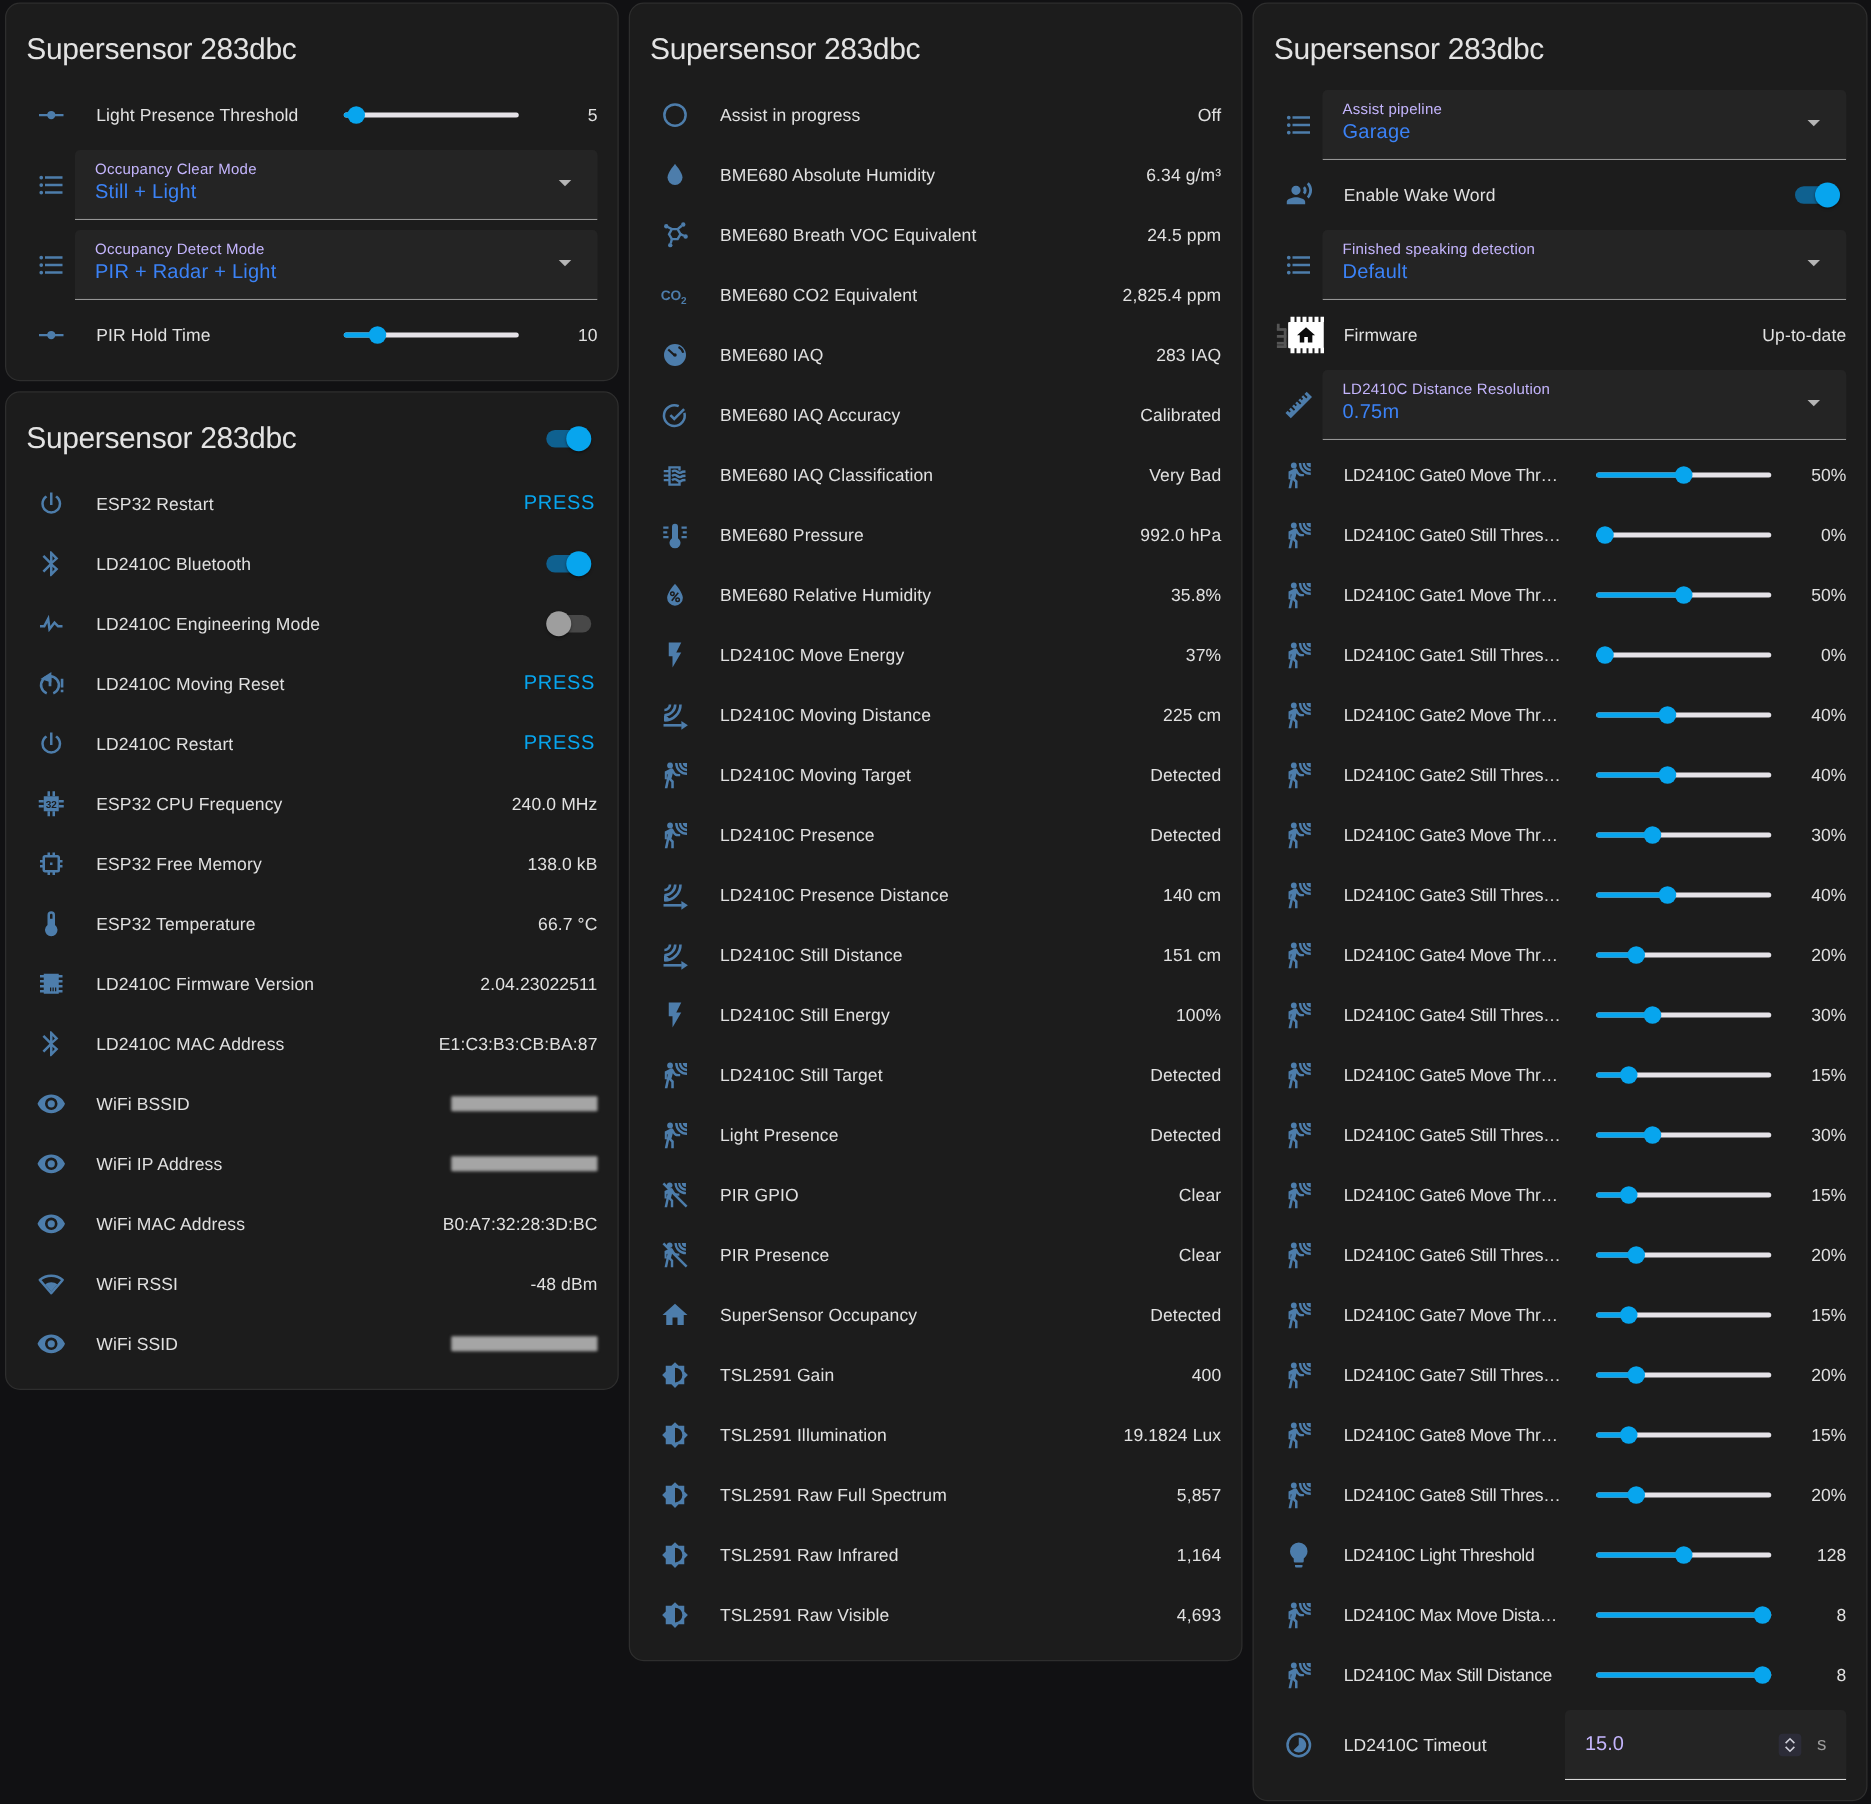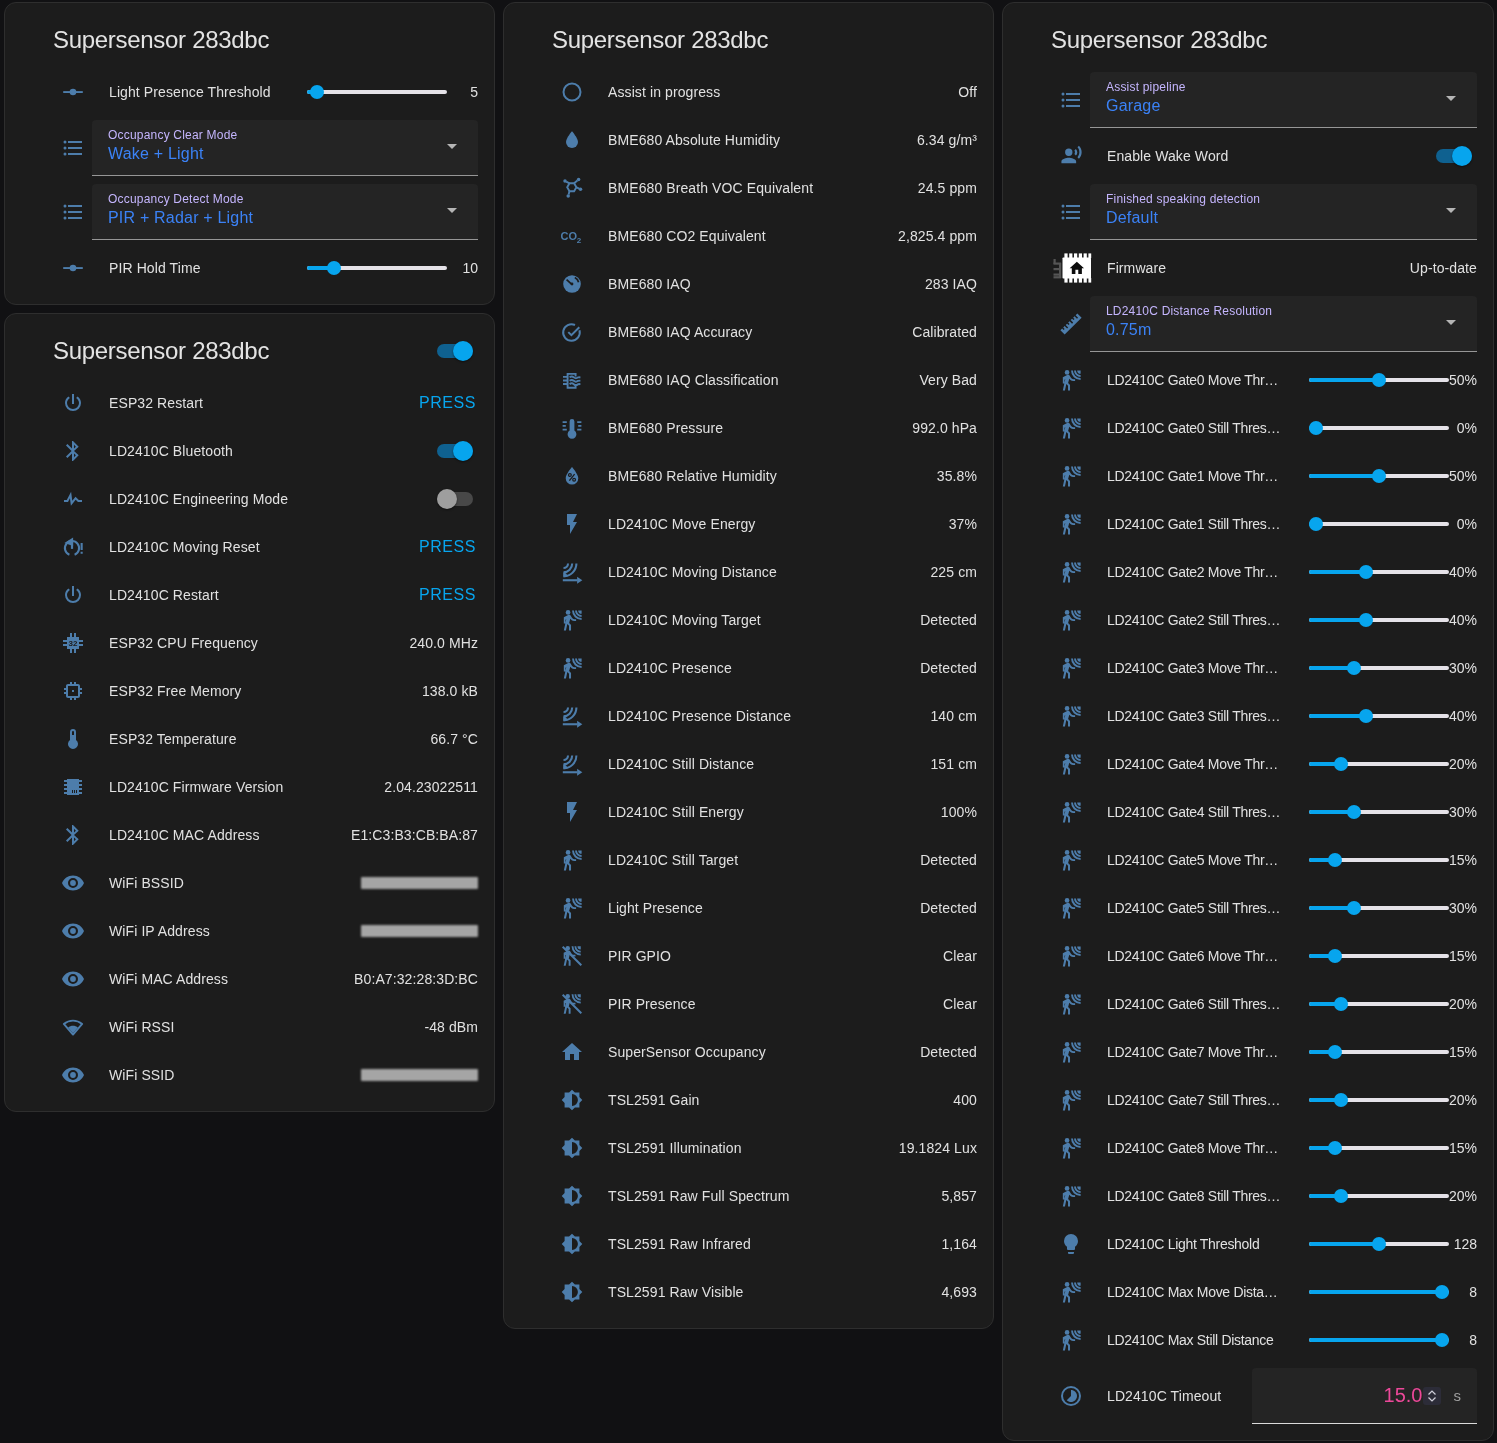--- a/index.html
+++ b/index.html
@@ -1,18 +1,18 @@
 <!DOCTYPE html>
 <html><head><meta charset="utf-8"><style>
 * { margin:0; padding:0; box-sizing:border-box; }
 html,body { width:1497px; height:1443px; background:#111113;
   font-family:"Liberation Sans", sans-serif; overflow:hidden; }
 .col { position:absolute; top:2px; }
 .card { background:#1c1c1c; border:1px solid #2e2e2e; border-radius:12px;
-  color:#e1e1e1; margin-bottom:8px;padding-left:32px; }
+  color:#e1e1e1; margin-bottom:8px; }
 h1 { display:flex; align-items:center; justify-content:space-between;
   padding:21px 16px 16px; font-size:24px; line-height:32px; font-weight:400;
   letter-spacing:-0.3px; color:#e3e3e3; }
 .rows { padding:0 16px 16px; }
 .rows > * + * { margin-top:8px; }
 .r { height:40px; display:flex; align-items:center; }
 .icn { width:24px; height:24px; flex:none; margin:0 24px 0 8px; fill:#4d7dab; color:#4d7dab; }
 .name { flex:1; min-width:0; font-size:14px; letter-spacing:0.1px; white-space:nowrap;
   overflow:hidden; color:#e1e1e1; }
 .val { font-size:14px; letter-spacing:0.1px; white-space:nowrap; text-align:right; color:#e1e1e1; }
@@ -43,21 +43,21 @@
 .selbox { position:relative; flex:1; height:56px; margin-left:0; background:#242424;
   border-radius:4px 4px 0 0; border-bottom:1px solid #969696; }
 .sl { position:absolute; left:16px; top:8px; font-size:12px; color:#c4b5fd; letter-spacing:0.2px; }
 .sv { position:absolute; left:16px; top:25px; font-size:16px; color:#3b82f6; letter-spacing:0.2px; }
 .arr { position:absolute; right:21px; top:24px; width:0; height:0;
   border-left:5px solid transparent; border-right:5px solid transparent;
   border-top:5px solid #b5b5b5; }
 .r.num { height:56px; }
 .numbox { position:relative; width:225px; height:56px; flex:none; background:#242424;
   border-radius:4px 4px 0 0; border-bottom:1px solid #dadada; display:flex; align-items:center; }
-.nv { font-size:20px; color:#ec4899; margin-left:16px; flex:1;text-align:right; }
+.nv { font-size:16px; color:#c4b5fd; margin-left:16px; flex:1; }
 .spin { width:18px; height:18px; border-radius:3px; background:#2c2c38; flex:none;
   display:flex; align-items:center; justify-content:center; }
 .suf { font-size:15px; color:#9d9d9d; margin:0 16px 0 13px; }
 .fwicn { width:44px; height:36px; flex:none; margin:0 14px 0 -2px; }
 </style></head>
 <body>
 <div class="col" style="left:4px;width:491px">
     <div class="card">
       <h1>Supersensor 283dbc</h1>
       <div class="rows">
@@ -72,21 +72,21 @@
             <div class="th" style="left:9.8px"></div>
           </div>
           <div class="sval">5</div>
         </div>
         <div class="r sel">
           <svg class="icn" viewBox="0 0 24 24">
             <path d="M7,5H21V7H7V5M7,13V11H21V13H7M4,4.5A1.5,1.5 0 0,1 5.5,6A1.5,1.5 0 0,1 4,7.5A1.5,1.5 0 0,1 2.5,6A1.5,1.5 0 0,1 4,4.5M4,10.5A1.5,1.5 0 0,1 5.5,12A1.5,1.5 0 0,1 4,13.5A1.5,1.5 0 0,1 2.5,12A1.5,1.5 0 0,1 4,10.5M7,19V17H21V19H7M4,16.5A1.5,1.5 0 0,1 5.5,18A1.5,1.5 0 0,1 4,19.5A1.5,1.5 0 0,1 2.5,18A1.5,1.5 0 0,1 4,16.5Z"></path>
           </svg>
           <div class="selbox">
             <div class="sl">Occupancy Clear Mode</div>
-            <div class="sv">Wake + Light</div>
+            <div class="sv">Still + Light</div>
             <div class="arr"></div>
           </div>
         </div>
         <div class="r sel">
           <svg class="icn" viewBox="0 0 24 24">
             <path d="M7,5H21V7H7V5M7,13V11H21V13H7M4,4.5A1.5,1.5 0 0,1 5.5,6A1.5,1.5 0 0,1 4,7.5A1.5,1.5 0 0,1 2.5,6A1.5,1.5 0 0,1 4,4.5M4,10.5A1.5,1.5 0 0,1 5.5,12A1.5,1.5 0 0,1 4,13.5A1.5,1.5 0 0,1 2.5,12A1.5,1.5 0 0,1 4,10.5M7,19V17H21V19H7M4,16.5A1.5,1.5 0 0,1 5.5,18A1.5,1.5 0 0,1 4,19.5A1.5,1.5 0 0,1 2.5,18A1.5,1.5 0 0,1 4,16.5Z"></path>
           </svg>
           <div class="selbox">
             <div class="sl">Occupancy Detect Mode</div>
             <div class="sv">PIR + Radar + Light</div>

